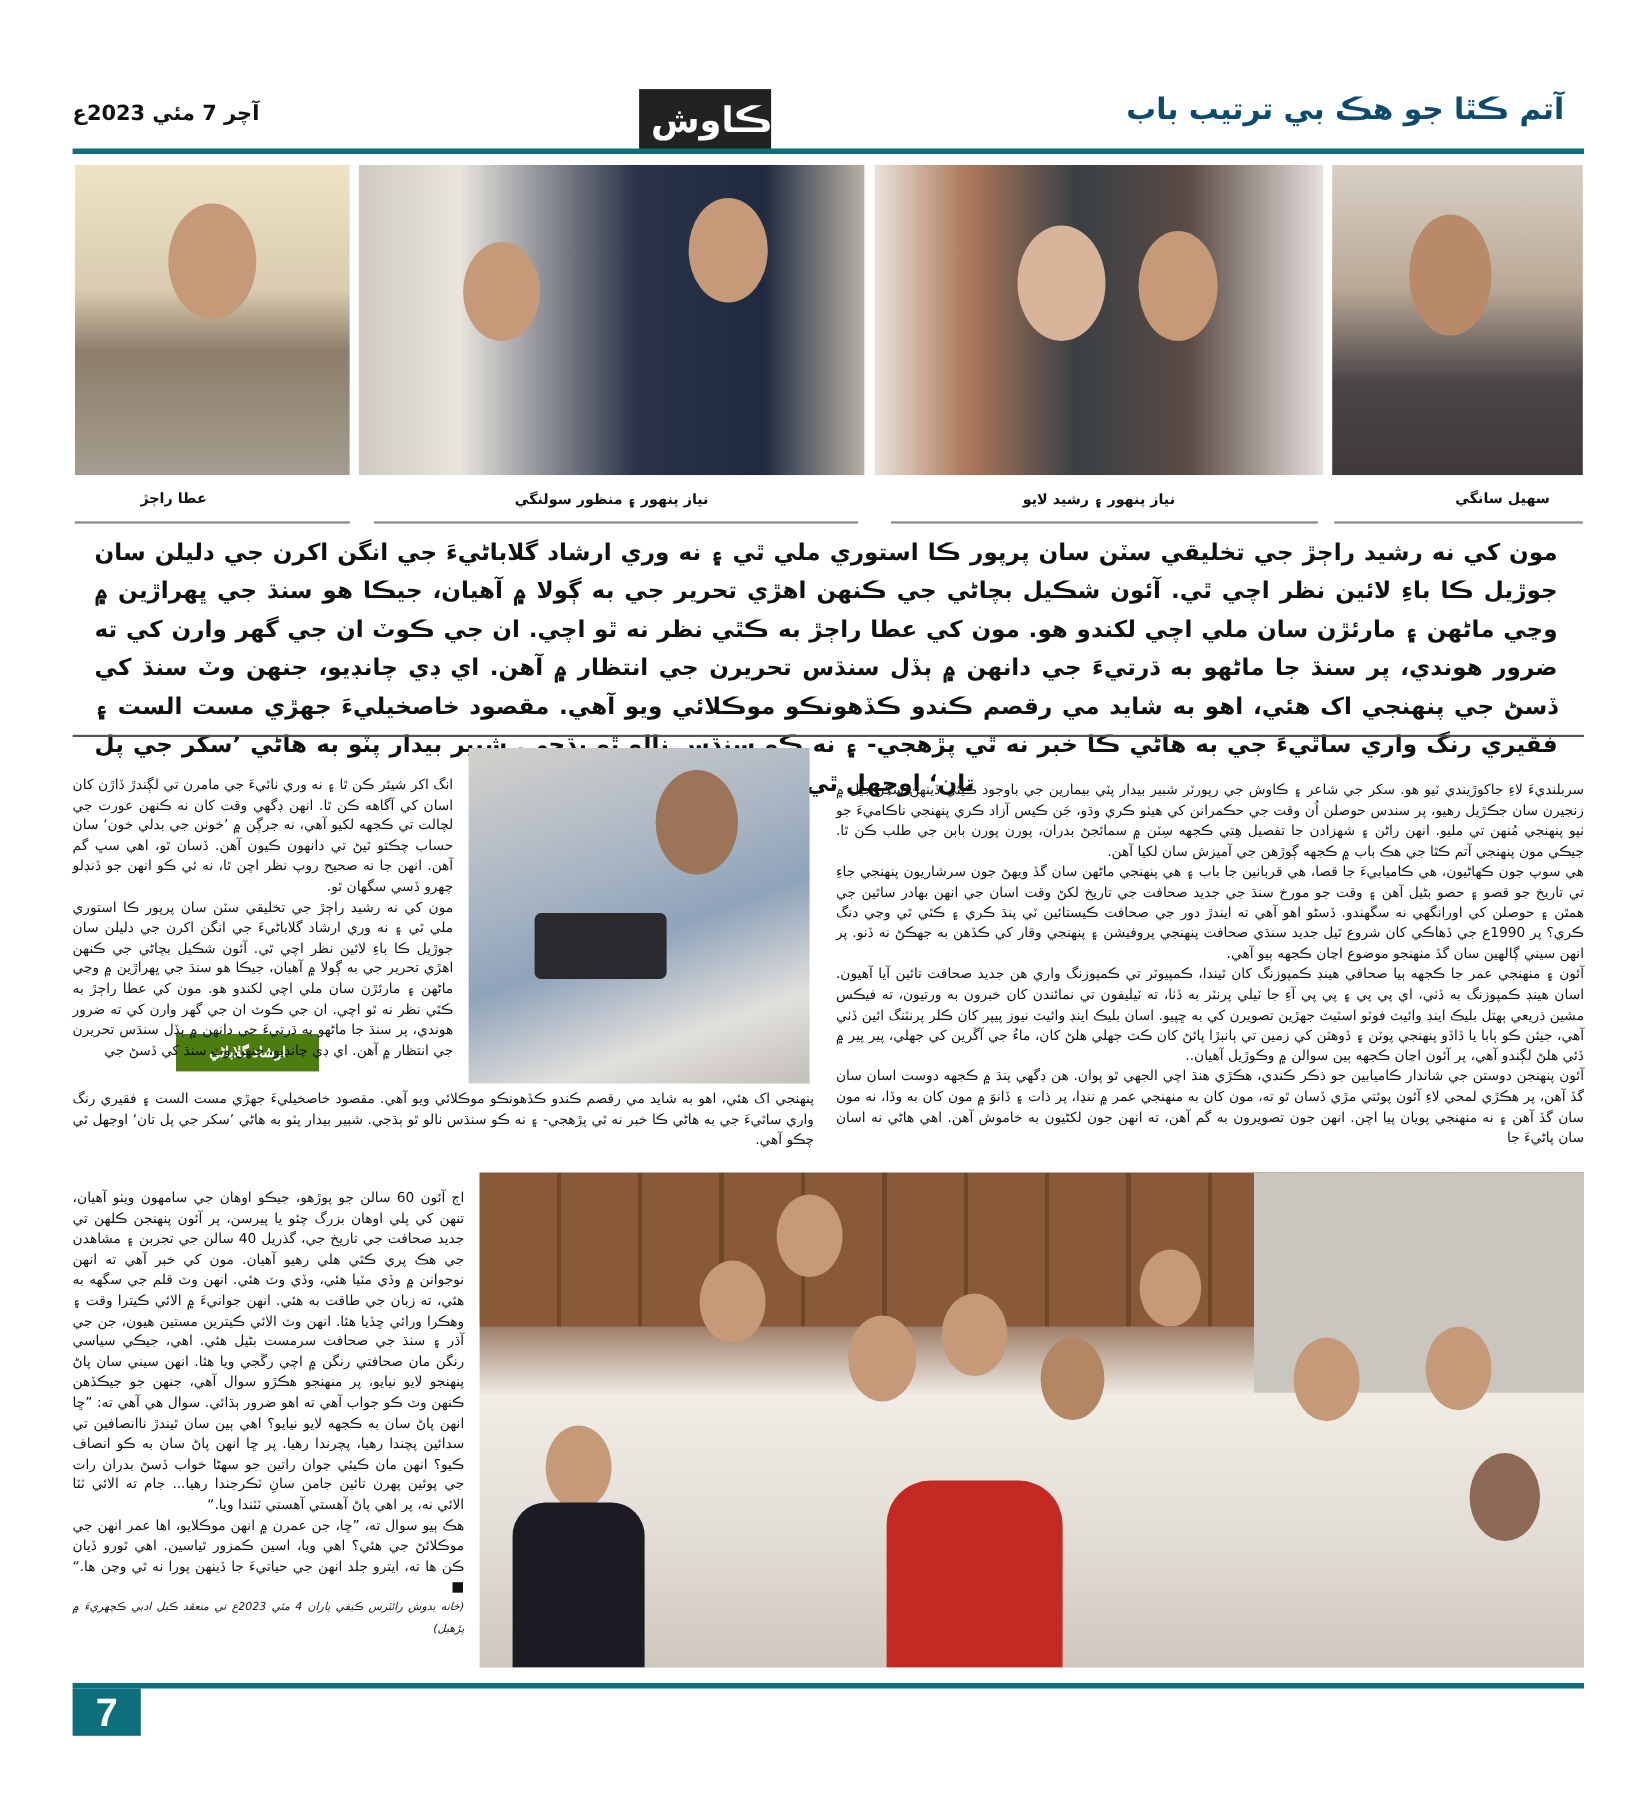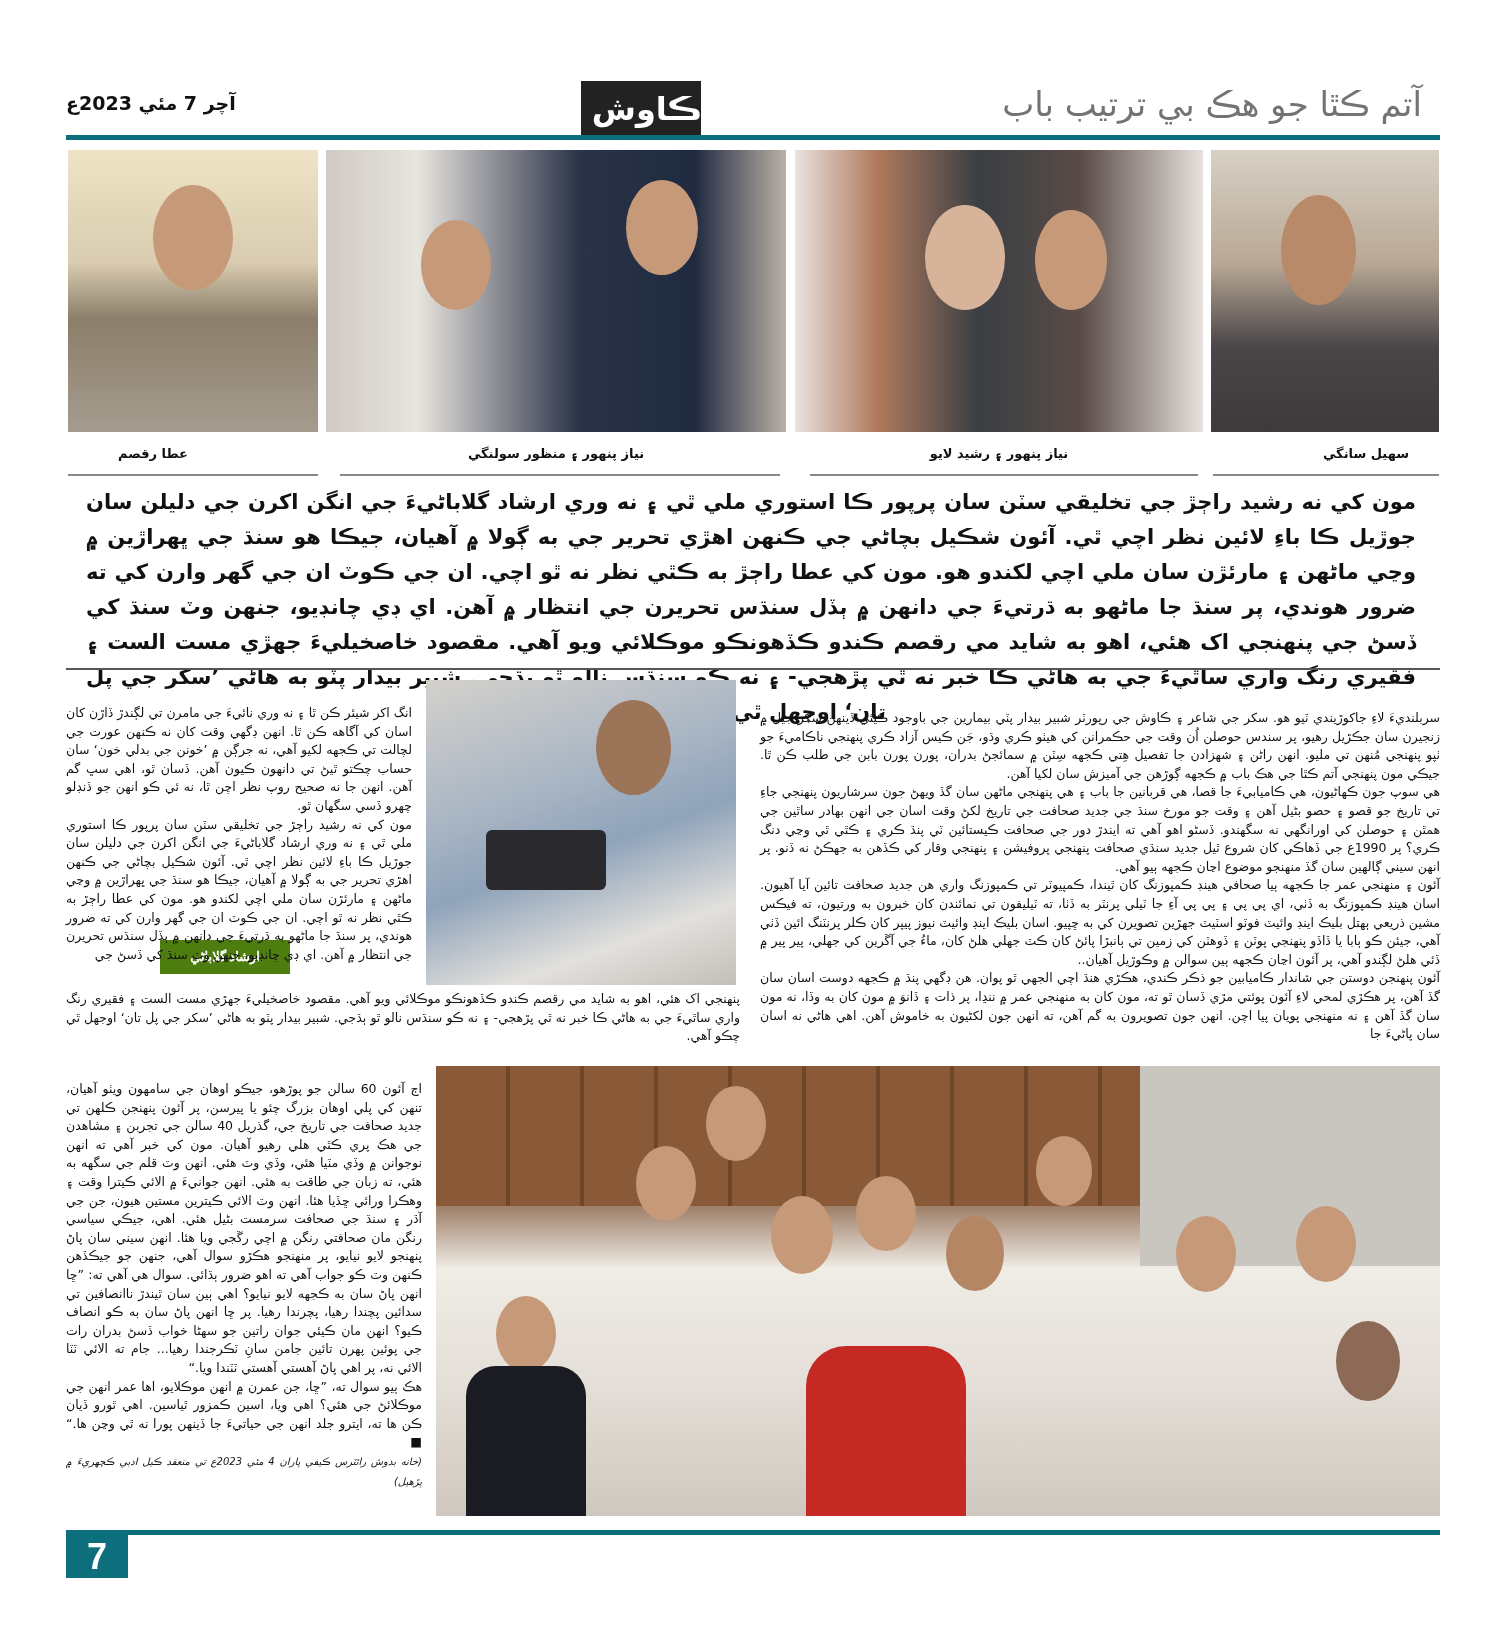--- a/index.html
+++ b/index.html
@@ -2,21 +2,21 @@
 <html><head>
 <meta charset="utf-8">
 <style>
   * { box-sizing: border-box; margin: 0; padding: 0; }
   html, body { width: 1500px; height: 1636px; background: #ffffff; overflow: hidden; }
   body { position: relative; font-family: "DejaVu Sans", sans-serif; color: #111; }
   .abs { position: absolute; }
 
   
   .date { left: 66px; top: 92px; font-size: 19px; font-weight: bold; direction: rtl; font-family: "DejaVu Sans", sans-serif; }
-  .headline { right: 78px; top: 84px; font-size: 34px; font-weight: normal; color: #737373; direction: rtl; font-family: "DejaVu Sans", sans-serif; }
+  .headline { right: 78px; top: 84px; font-size: 27px; font-weight: bold; color: #0c4a6e; direction: rtl; font-family: "DejaVu Sans", sans-serif; }
   .logo { left: 581px; top: 81px; width: 338px; height: 55px; display: flex; }
   .logo-dunya { flex: 1 1 auto; background: #0e6f7c; color: #fff; display: flex; align-items: center; justify-content: center; font-size: 34px; font-weight: bold; letter-spacing: 6px; clip-path: polygon(0 0, 100% 0, 88% 100%, 0 100%); margin-right: -18px; z-index: 2; }
   .logo-kawish { width: 120px; background: #222; color: #fff; display: flex; align-items: center; justify-content: center; font-size: 32px; font-weight: bold; padding-left: 12px; }
   .top-rule { left: 66px; top: 135px; width: 1374px; height: 5px; background: #0e6f7c; }
 
   
   .photo { top: 150px; height: 282px; overflow: hidden; }
   .photo .bg { width: 100%; height: 100%; }
   .ph1 { left: 68px; width: 250px; }
   .ph1 .bg { background: linear-gradient(180deg,#eee4c5 0%, #d9ccb0 40%, #8c7e6a 60%, #a59c8f 100%); }
@@ -85,21 +85,21 @@
 <div class="abs photo ph3">
   <div class="bg"></div>
   <div class="face" style="left:130px;top:55px;width:80px;height:105px;background:#d7b39a;"></div>
   <div class="face" style="left:240px;top:60px;width:72px;height:100px;"></div>
 </div>
 <div class="abs photo ph4">
   <div class="bg"></div>
   <div class="face" style="left:70px;top:45px;width:75px;height:110px;background:#b98a6a;"></div>
 </div>
 
-<div class="abs caption cap1">عطا رقصم</div>
+<div class="abs caption cap1">عطا راڄڙ</div>
 <div class="abs caption cap2">نياز پنهور ۽ منظور سولنگي</div>
 <div class="abs caption cap3">نياز پنهور ۽ رشيد لايو</div>
 <div class="abs caption cap4">سهيل سانگي</div>
 
 <div class="abs cap-rule" style="left:68px;width:250px;"></div>
 <div class="abs cap-rule" style="left:340px;width:440px;"></div>
 <div class="abs cap-rule" style="left:810px;width:388px;"></div>
 <div class="abs cap-rule" style="left:1213px;width:226px;"></div>
 
 <div class="abs lead">مون کي نه رشيد راڄڙ جي تخليقي سٽن سان پرپور ڪا استوري ملي ٿي ۽ نه وري ارشاد گلاباڻيءَ جي انگن اکرن جي دليلن سان جوڙيل ڪا باءِ لائين نظر اچي ٿي. آئون شڪيل بچاڻي جي ڪنهن اهڙي تحرير جي به ڳولا ۾ آهيان، جيڪا هو سنڌ جي ڀهراڙين ۾ وڃي ماڻهن ۽ مارئڙن سان ملي اچي لکندو هو. مون کي عطا راڄڙ به ڪٿي نظر نه ٿو اچي. ان جي ڪوٽ ان جي گهر وارن کي ته ضرور هوندي، پر سنڌ جا ماڻهو به ڌرتيءَ جي دانهن ۾ ٻڏل سنڌس تحريرن جي انتظار ۾ آهن. اي ڊي چانڊيو، جنهن وٽ سنڌ کي ڏسڻ جي پنهنجي اک هئي، اهو به شايد مي رقصم ڪندو ڪڏهونڪو موڪلائي ويو آهي. مقصود خاصخيليءَ جهڙي مست الست ۽ فقيري رنگ واري ساٿيءَ جي به هاڻي ڪا خبر نه ٿي پڙهجي- ۽ نه ڪو سنڌس نالو ٿو ٻڌجي. شبير بيدار پٽو به هاڻي ’سکر جي پل تان‘ اوجهل ٿي چڪو آهي.</div>

